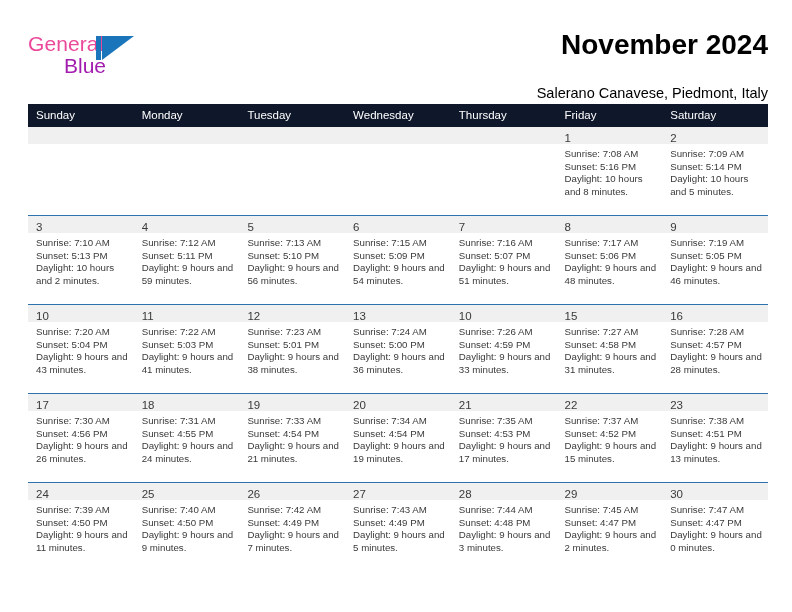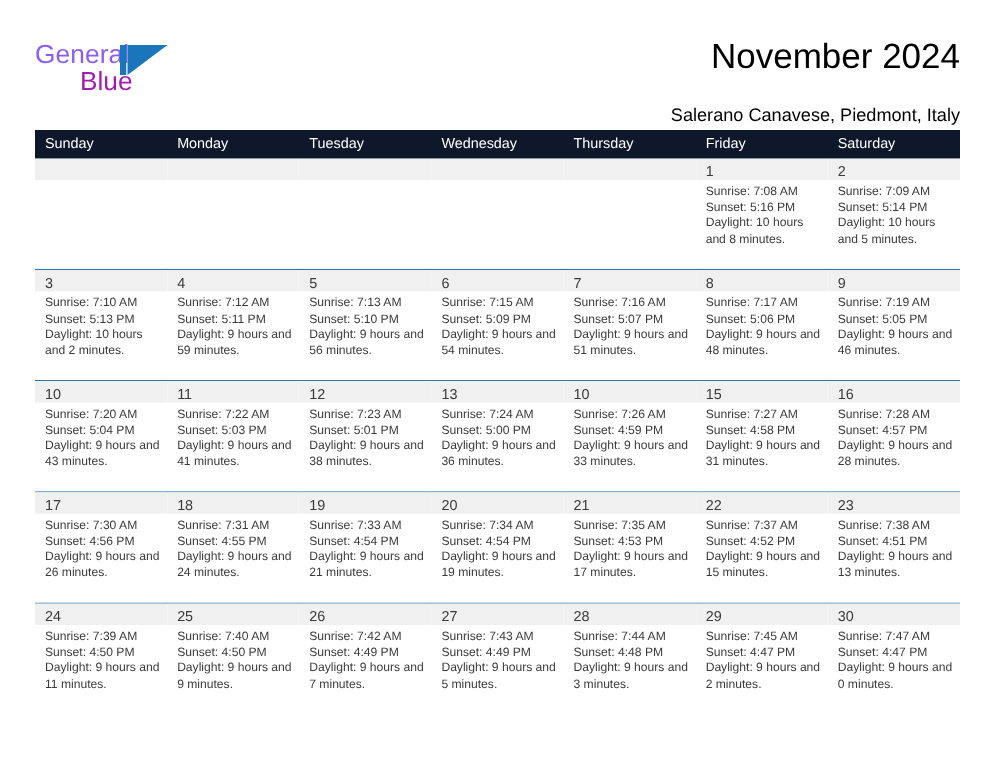--- a/index.html
+++ b/index.html
@@ -37,21 +37,21 @@
     top: 4px;
     width: 120px;
     height: 52px;
   }
   .brand-general {
     position: absolute;
     left: 0;
     top: 0;
     font-size: 21px;
     letter-spacing: 0.1px;
-    color: #8b5cf6;
+    color: #ec4899;
     font-family: "Liberation Sans", sans-serif;
   }
   .brand-blue {
     position: absolute;
     left: 36px;
     top: 22px;
     font-size: 21px;
     color: #a21caf;
     font-family: "Liberation Sans", sans-serif;
   }
@@ -81,21 +81,21 @@
   }
 
   .title-block {
     position: absolute;
     right: 0;
     top: 0;
     text-align: right;
   }
   .cal-title {
     font-size: 28px;
-    font-weight: normal;
+    font-weight: bold;
     color: #000000;
     line-height: 34px;
     white-space: nowrap;
   }
   .cal-subtitle {
     font-size: 14.5px;
     font-weight: normal;
     color: #000000;
     line-height: 22px;
     margin-top: 20px;

